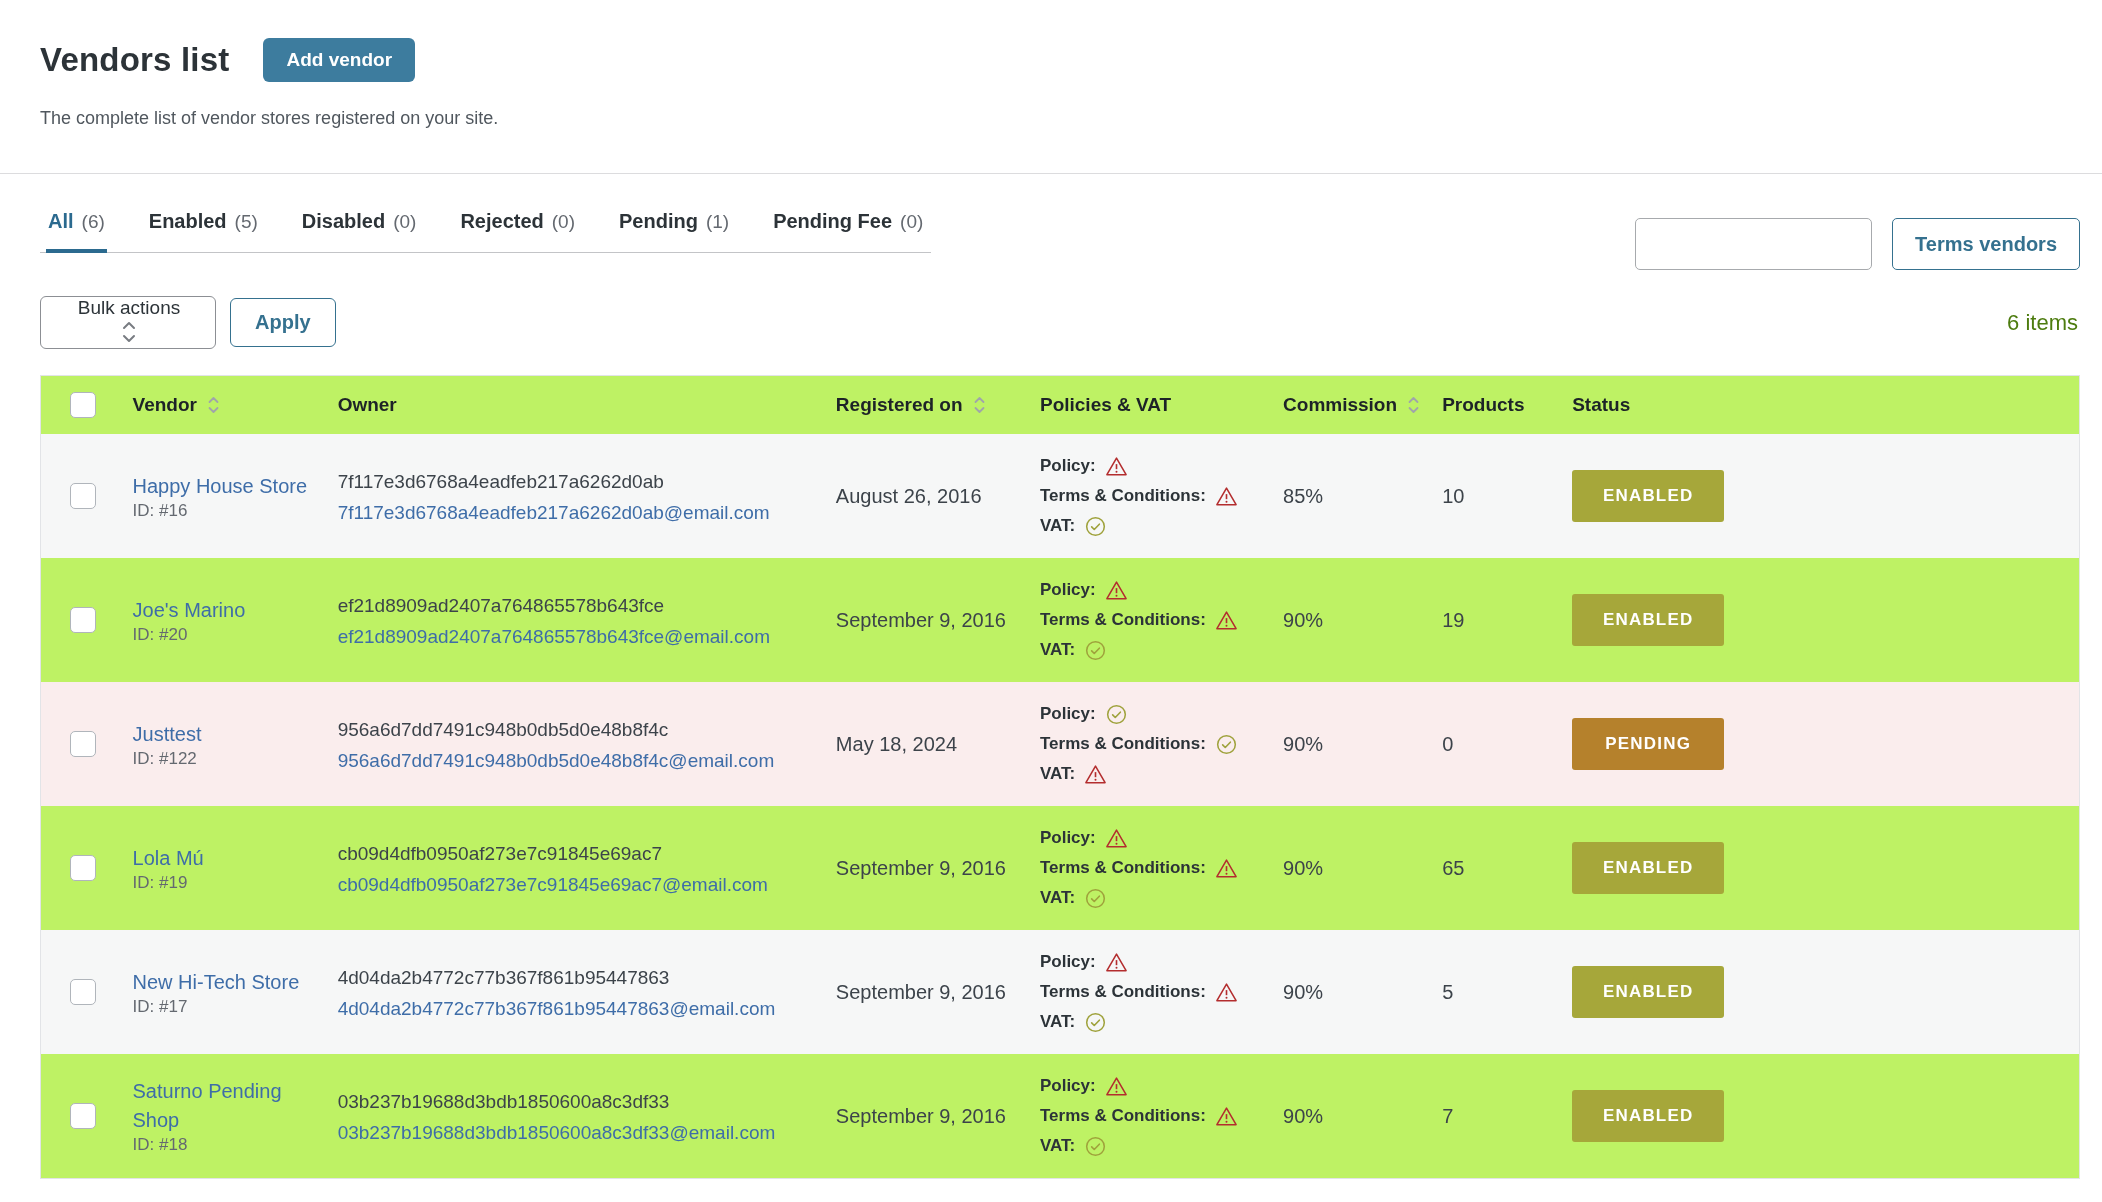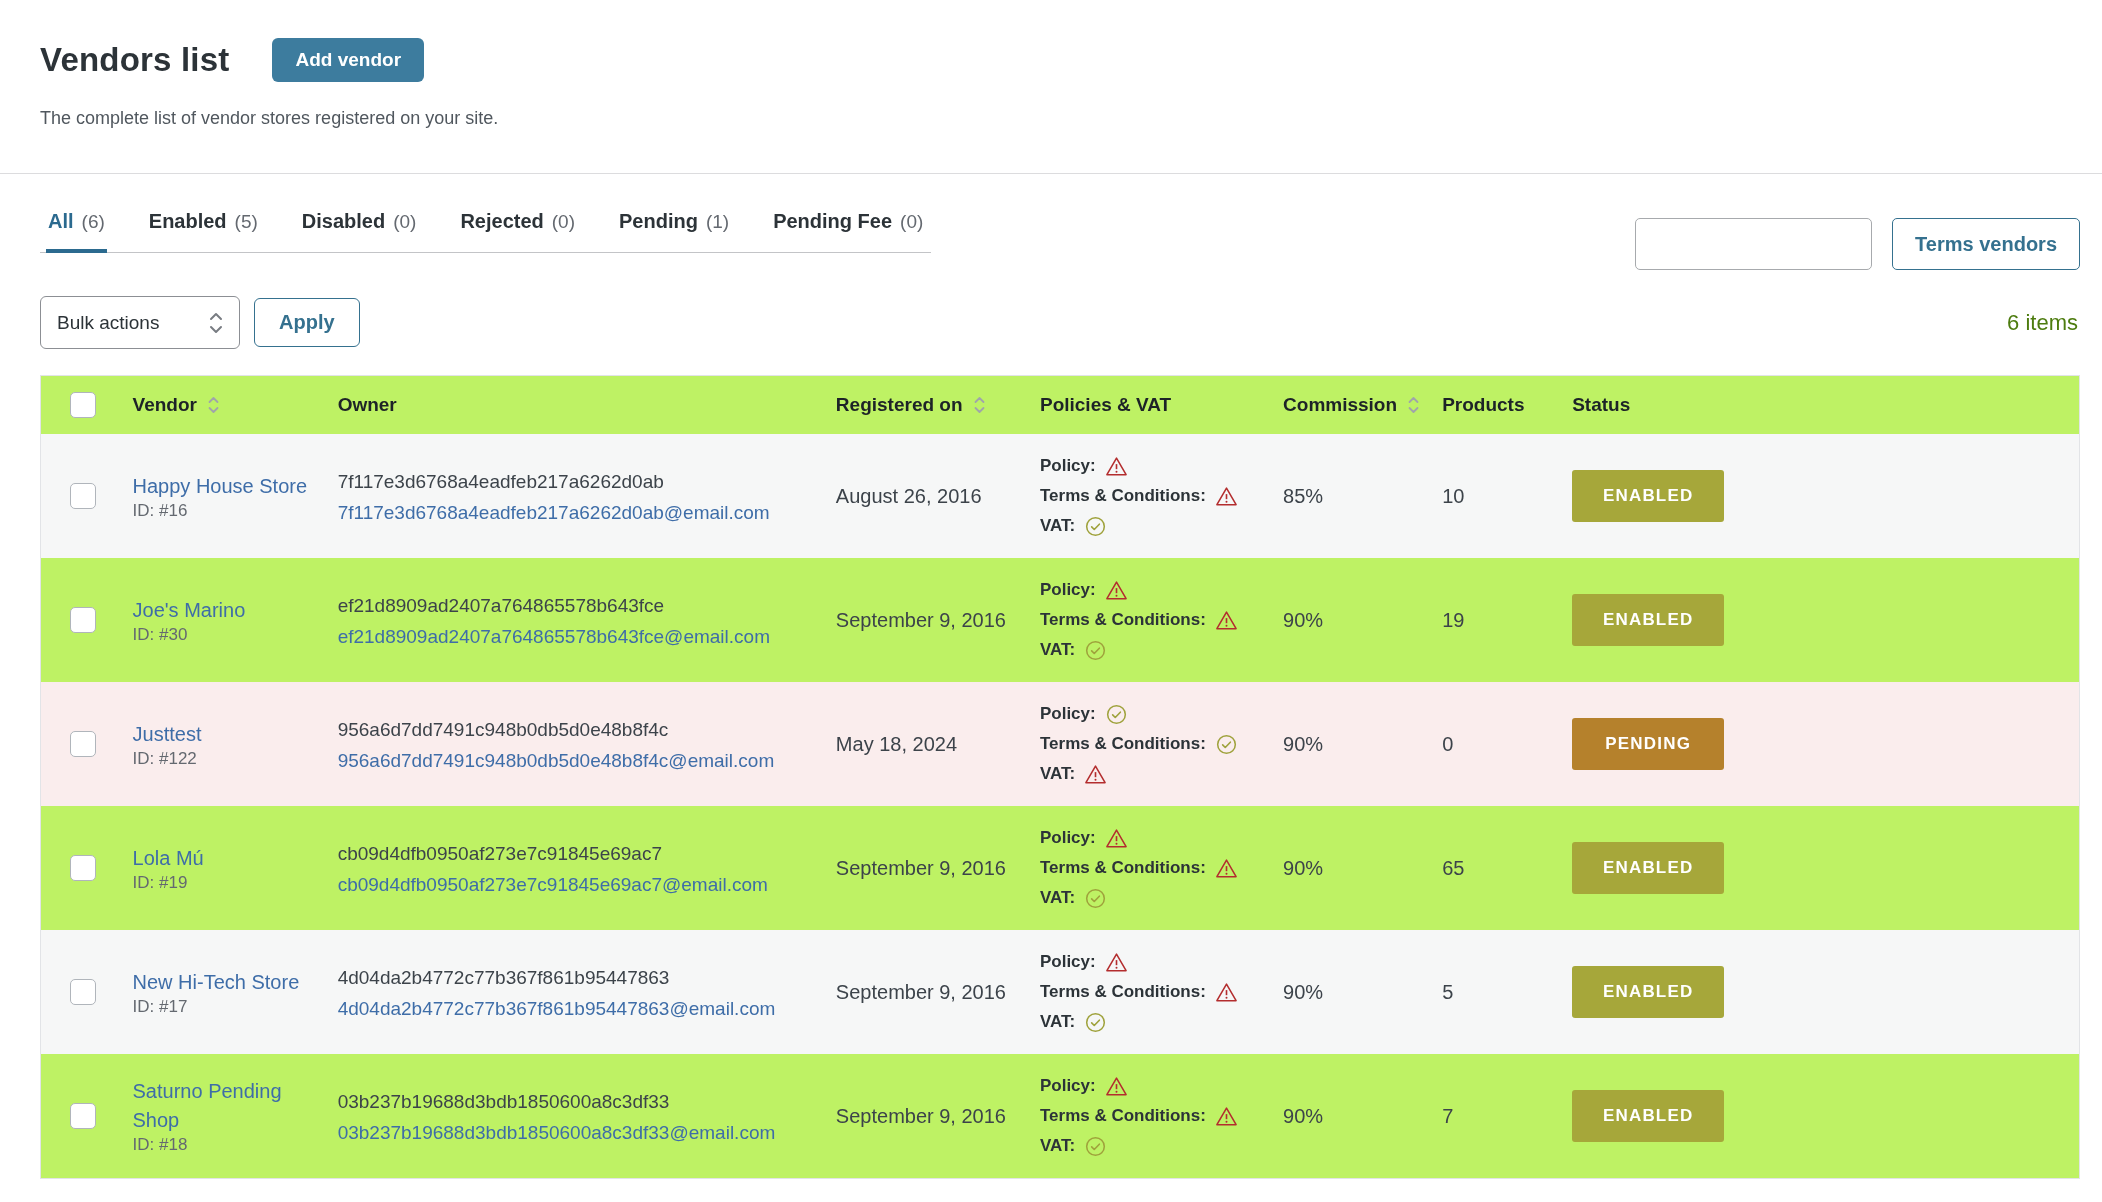--- a/index.html
+++ b/index.html
@@ -7,21 +7,21 @@
   body {
     width:2102px; height:1202px;
     font-family:"Liberation Sans", sans-serif;
     color:#2c3338;
     position:relative;
     overflow:hidden;
   }
   .wrap { padding:38px 22px 0 40px; }
 
   
-  .page-header { display:flex; align-items:center; gap:43px; }
+  .page-header { display:flex; align-items:center; gap:34px; }
   .page-title { font-size:33px; font-weight:600; color:#2c3338; letter-spacing:0.2px; }
   .add-vendor-btn {
     background:#3d7c9e; color:#fff; border:none; border-radius:6px;
     font-size:19px; font-weight:600; padding:11px 23px; cursor:pointer;
     font-family:"Liberation Sans", sans-serif;
   }
   .page-subtitle { margin-top:26px; font-size:18px; color:#50575e; }
   .header-divider { border:none; border-top:1px solid #dcdcde; margin:44px -22px 0 -40px; }
 
   
@@ -42,23 +42,23 @@
   .search-btn {
     height:52px; background:#fff; color:#35718f; border:1px solid #35718f; border-radius:5px;
     font-size:20px; font-weight:600; padding:0 22px; cursor:pointer;
     font-family:"Liberation Sans", sans-serif;
   }
 
   
   .toolbar-row { display:flex; justify-content:space-between; align-items:center; margin-top:26px; }
   .bulk-group { display:flex; gap:14px; align-items:center; }
   .bulk-select {
-    display:flex; align-items:center; justify-content:space-between;
-    width:200px; height:53px; border:1px solid #8c8f94; border-radius:6px;
-    background:#fff; padding:0 14px 0 16px; cursor:pointer;
+    display:flex; align-items:center; 
+    width:176px; height:53px; border:1px solid #8c8f94; border-radius:6px;
+    background:#fff; padding:0 14px 0 16px; cursor:pointer;flex-direction:column;
   }
   .bulk-select-label { font-size:19px; color:#2c3338; }
   .apply-btn {
     height:49px; background:#fff; color:#35718f; border:1px solid #35718f; border-radius:6px;
     font-size:20px; font-weight:600; padding:0 24px; cursor:pointer;
     font-family:"Liberation Sans", sans-serif;
   }
   .items-count { font-size:22px; color:#4d7c0f; padding-right:2px; }
 
   
@@ -283,21 +283,21 @@
       <button class="badge state-enabled">ENABLED</button>
     </td>
   </tr>
 
   <tr class="state-default">
     <td class="cb-cell">
               <input type="checkbox" class="checkbox" style="">
             </td>
     <td class="vendor-cell">
       <a class="vendor-name">Joe's Marino</a>
-      <div class="vendor-id">ID: #30</div>
+      <div class="vendor-id">ID: #20</div>
     </td>
     <td>
       <div class="owner-hash">ef21d8909ad2407a764865578b643fce</div>
       <a class="owner-email">ef21d8909ad2407a764865578b643fce@email.com</a>
     </td>
     <td>
       <span class="reg-date">September 9, 2016</span>
     </td>
     <td>
       <div class="pv-line">

